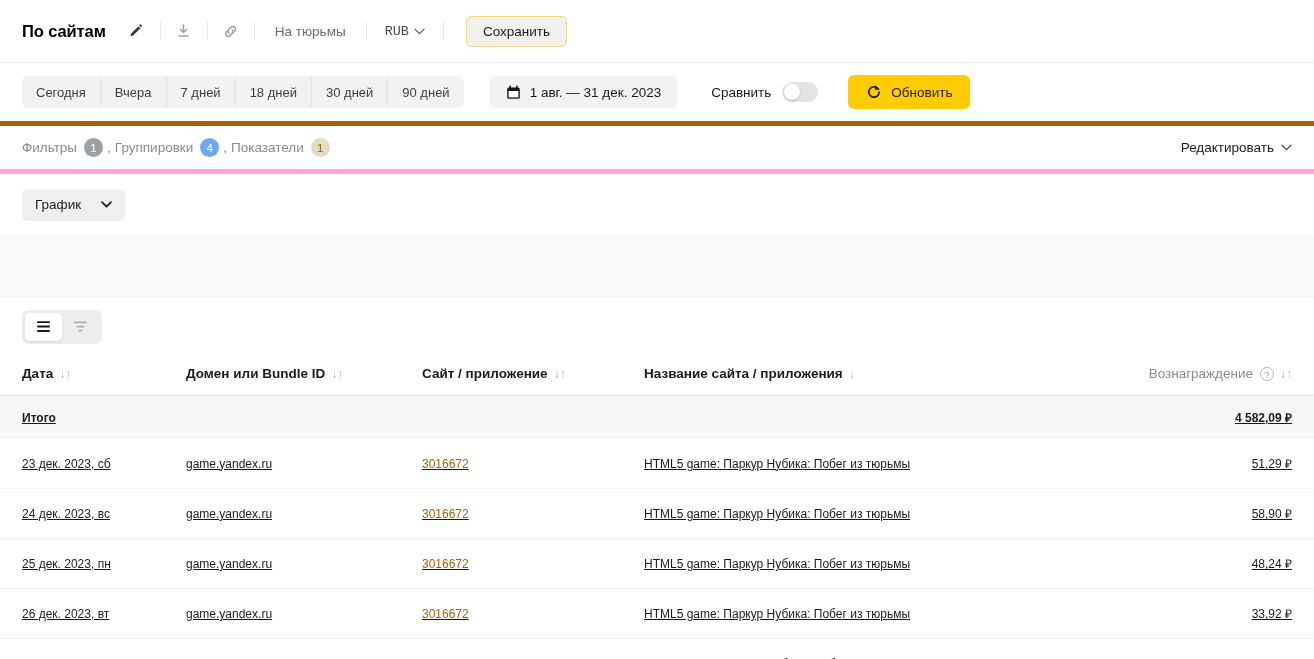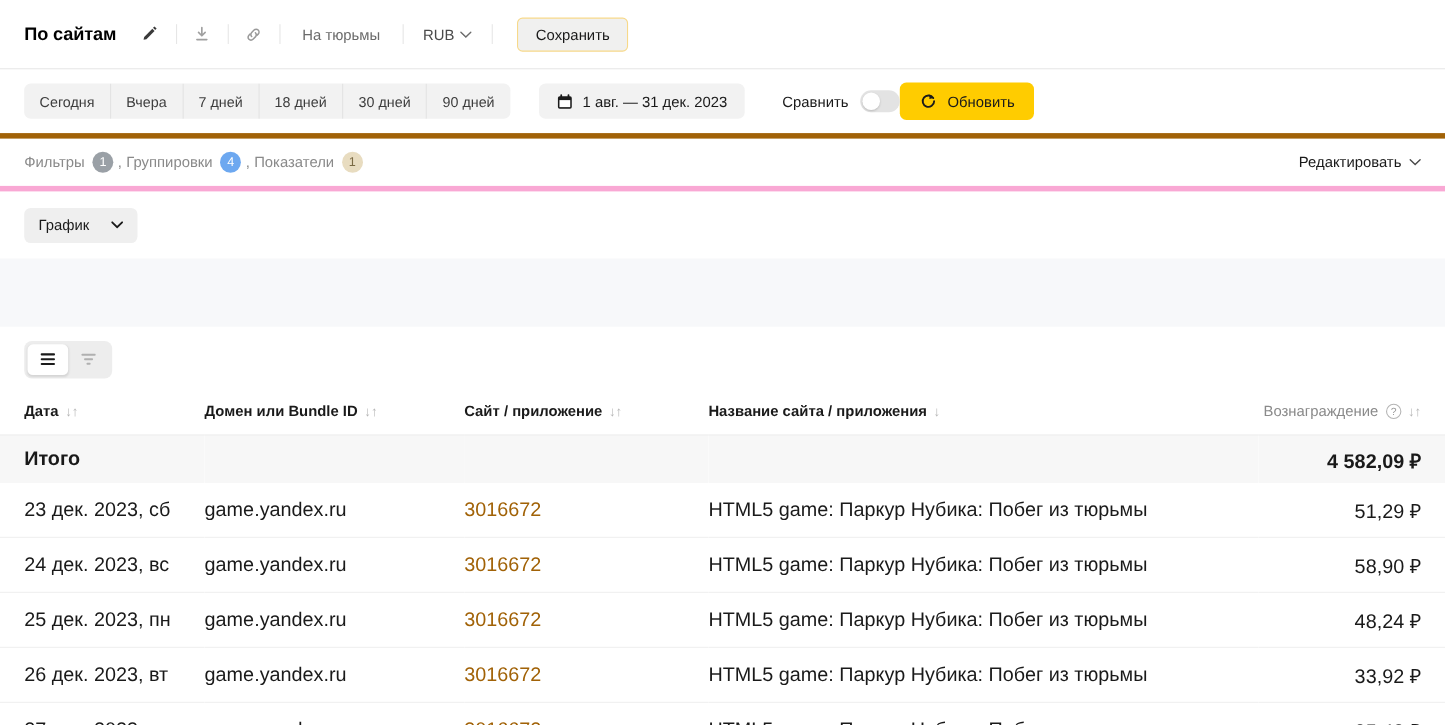--- a/index.html
+++ b/index.html
@@ -42,21 +42,21 @@
     color: #6b6b6b;
     padding: 0 14px;
     cursor: pointer;
     white-space: nowrap;
   }
   .cur-btn {
     font-size: 13.5px;
     color: #4a4a4a;
     padding: 0 12px;
     cursor: pointer;
-    display: flex; align-items: center; gap: 5px;
+    display: flex; align-items: center; gap: 5px; font-family: Liberation Mono, monospace;
   }
   .save-btn {
     margin-left: 16px;
     height: 31px;
     padding: 0 16px;
     background: #f0f0ef;
     border: 1.5px solid #f7d98a;
     border-radius: 5px;
     font-size: 13.5px;
     color: #1a1a1a;
@@ -118,20 +118,21 @@
   .toggle::after {
     content: "";
     position: absolute;
     left: 2px; top: 2px;
     width: 16px; height: 16px;
     border-radius: 50%;
     background: #fff;
     box-shadow: 0 1px 2px rgba(0,0,0,.18);
   }
   .refresh-btn {
+    margin-left: 30px;
     height: 34px;
     background: #fc0;
     border: none;
     border-radius: 6px;
     padding: 0 18px;
     display: flex; align-items: center; gap: 9px;
     font-size: 13.5px;
     color: #1a1a1a;
     font-family: "Liberation Sans", sans-serif;
     cursor: pointer;
@@ -221,28 +222,29 @@
     text-align: left;
     padding: 10px 0 14px 0;
     border-bottom: 1px solid #e9e9e9;
     vertical-align: bottom;
     white-space: nowrap;
   }
   .tbl th.muted { color: #8a8a8a; font-weight: normal; }
   .tbl th .sorticon { color: #b5b5b5; font-size: 12px; margin-left: 6px; }
   .tbl th.right { text-align: right; }
   .tbl td {
-    font-size: 18px;
+    font-size: 12px;
     color: #1a1a1a;
     padding: 0;
     height: 50px;
     vertical-align: middle;
     white-space: nowrap;
     overflow: hidden;
     text-overflow: ellipsis;
+    text-decoration: underline;
   }
   .c1 { padding-left: 22px !important; width: 186px; margin-left: 40px; }
   .c2 { width: 236px; }
   .c3 { width: 222px; }
   .c4 { width: 500px; }
   .c5 { text-align: right; padding-right: 22px !important; }
   .row-total td {
     background: #f7f7f7;
     font-weight: bold;
     height: 43px;

